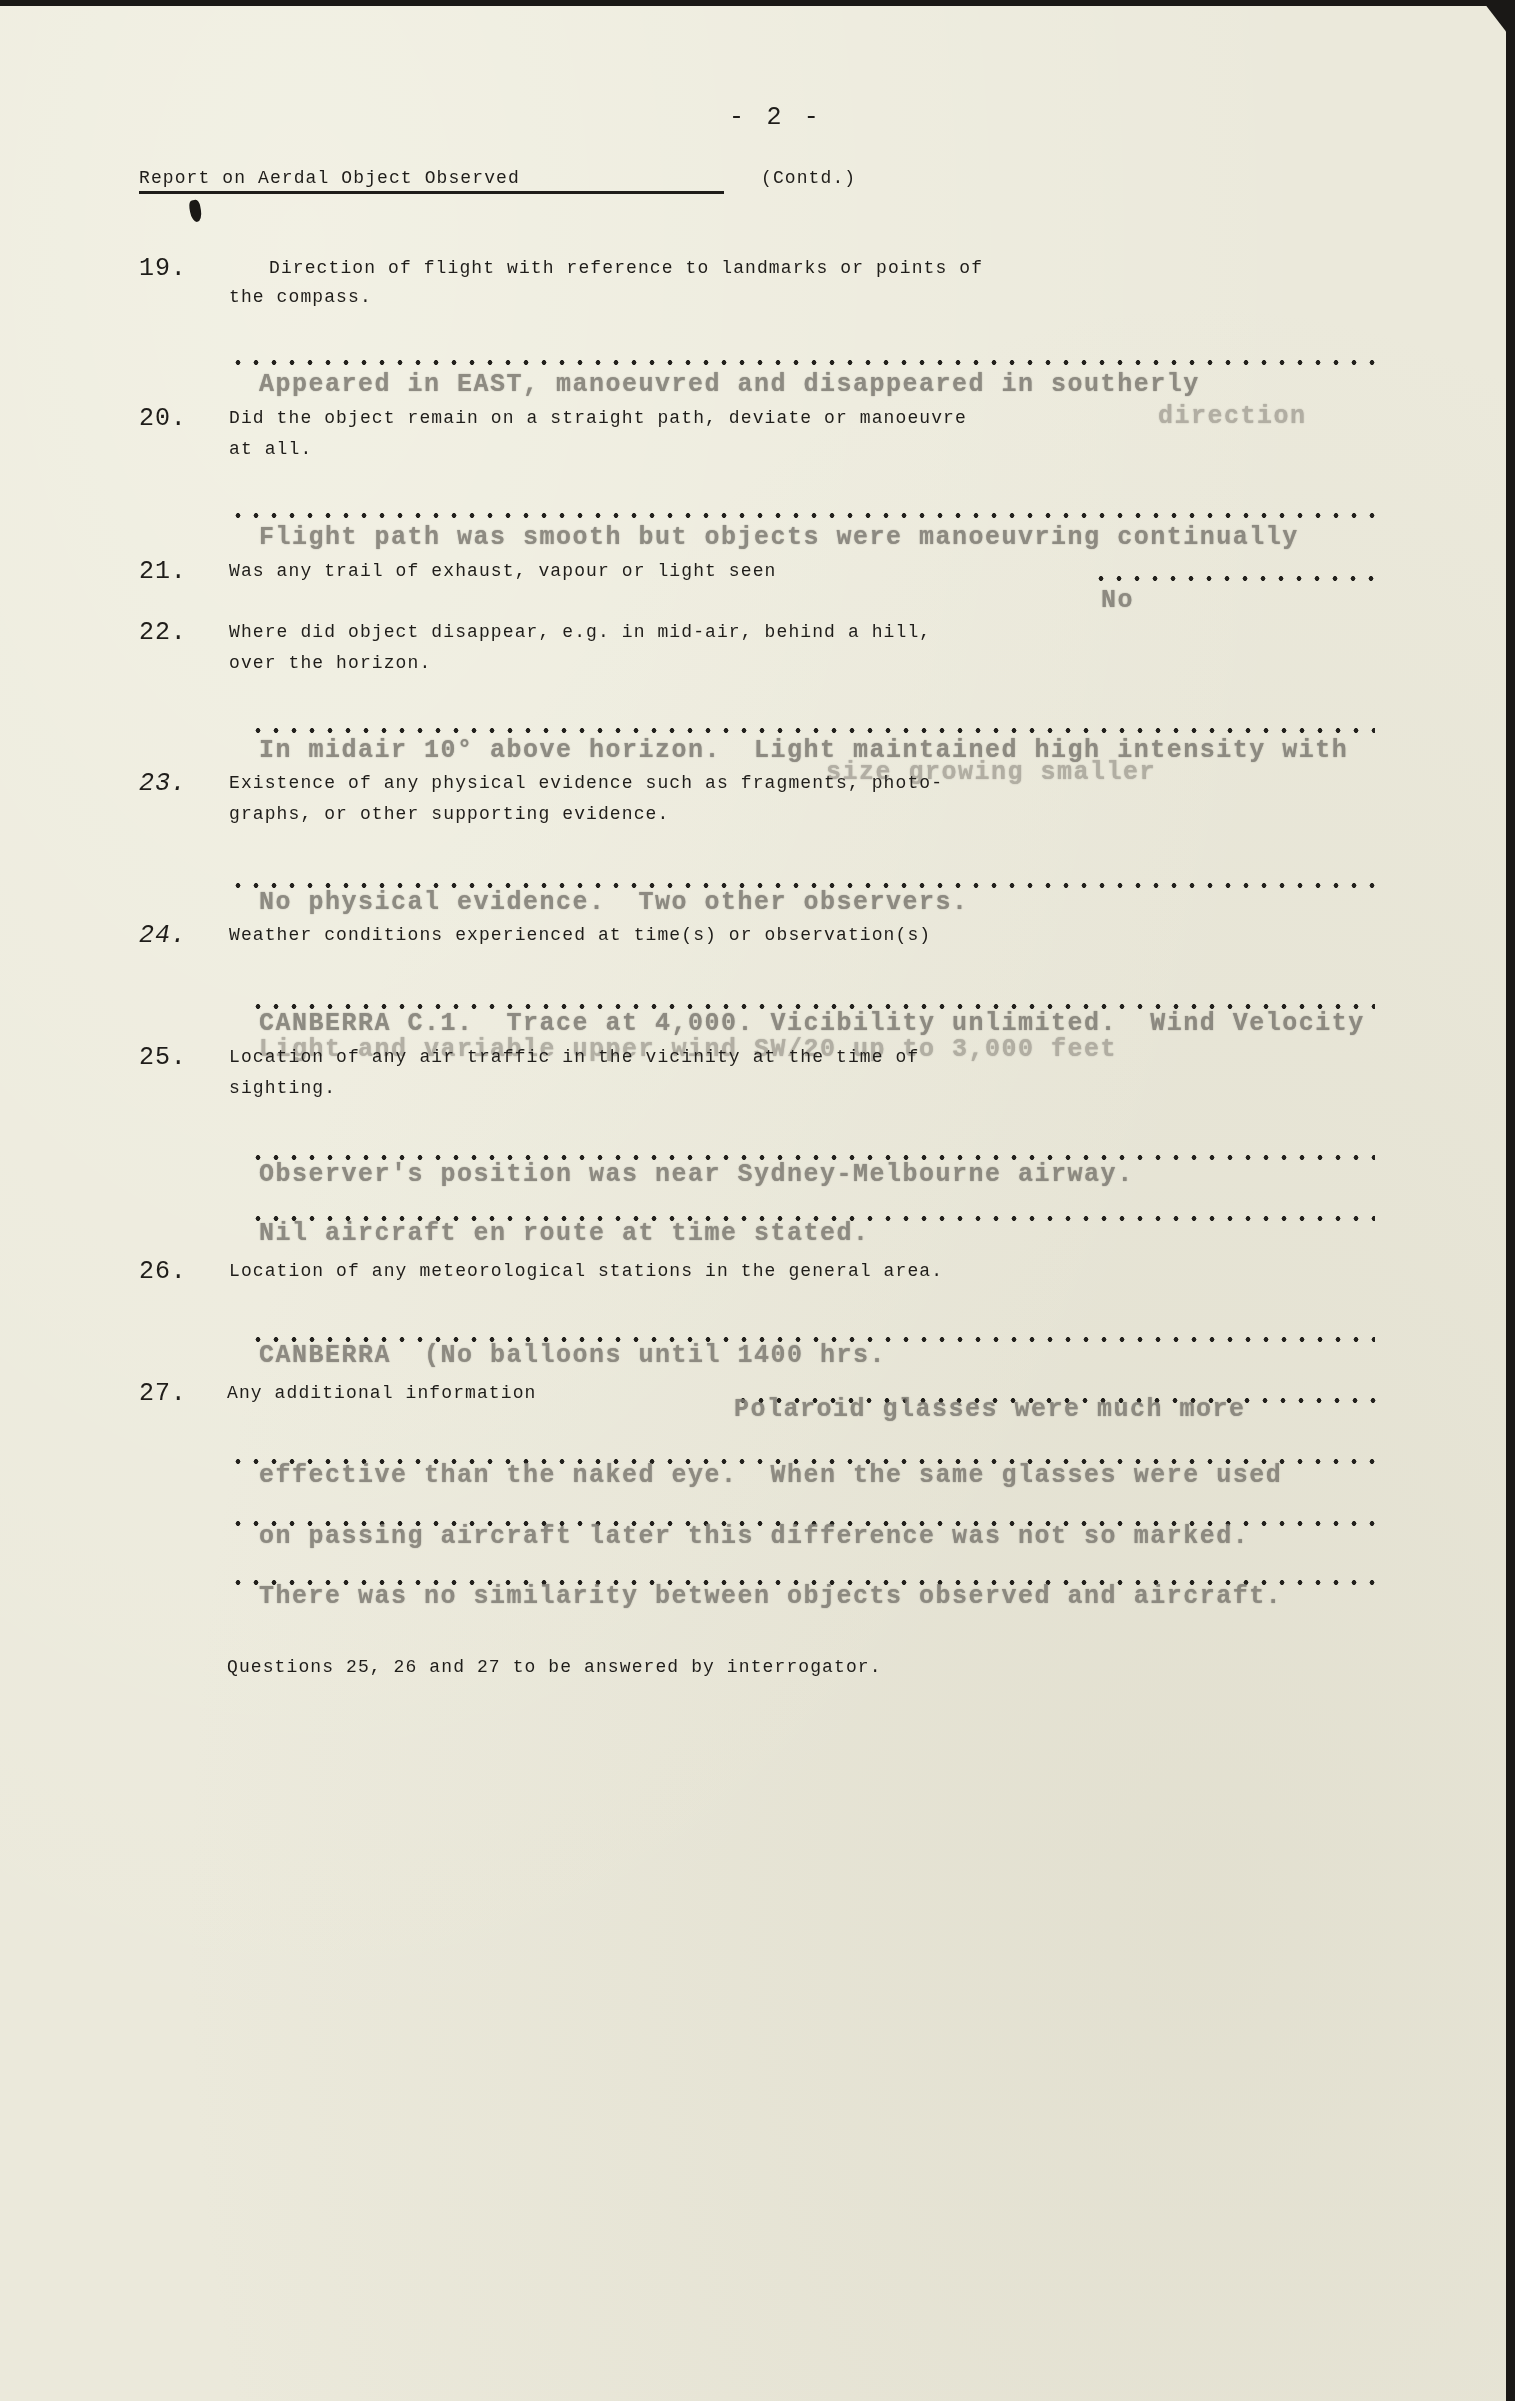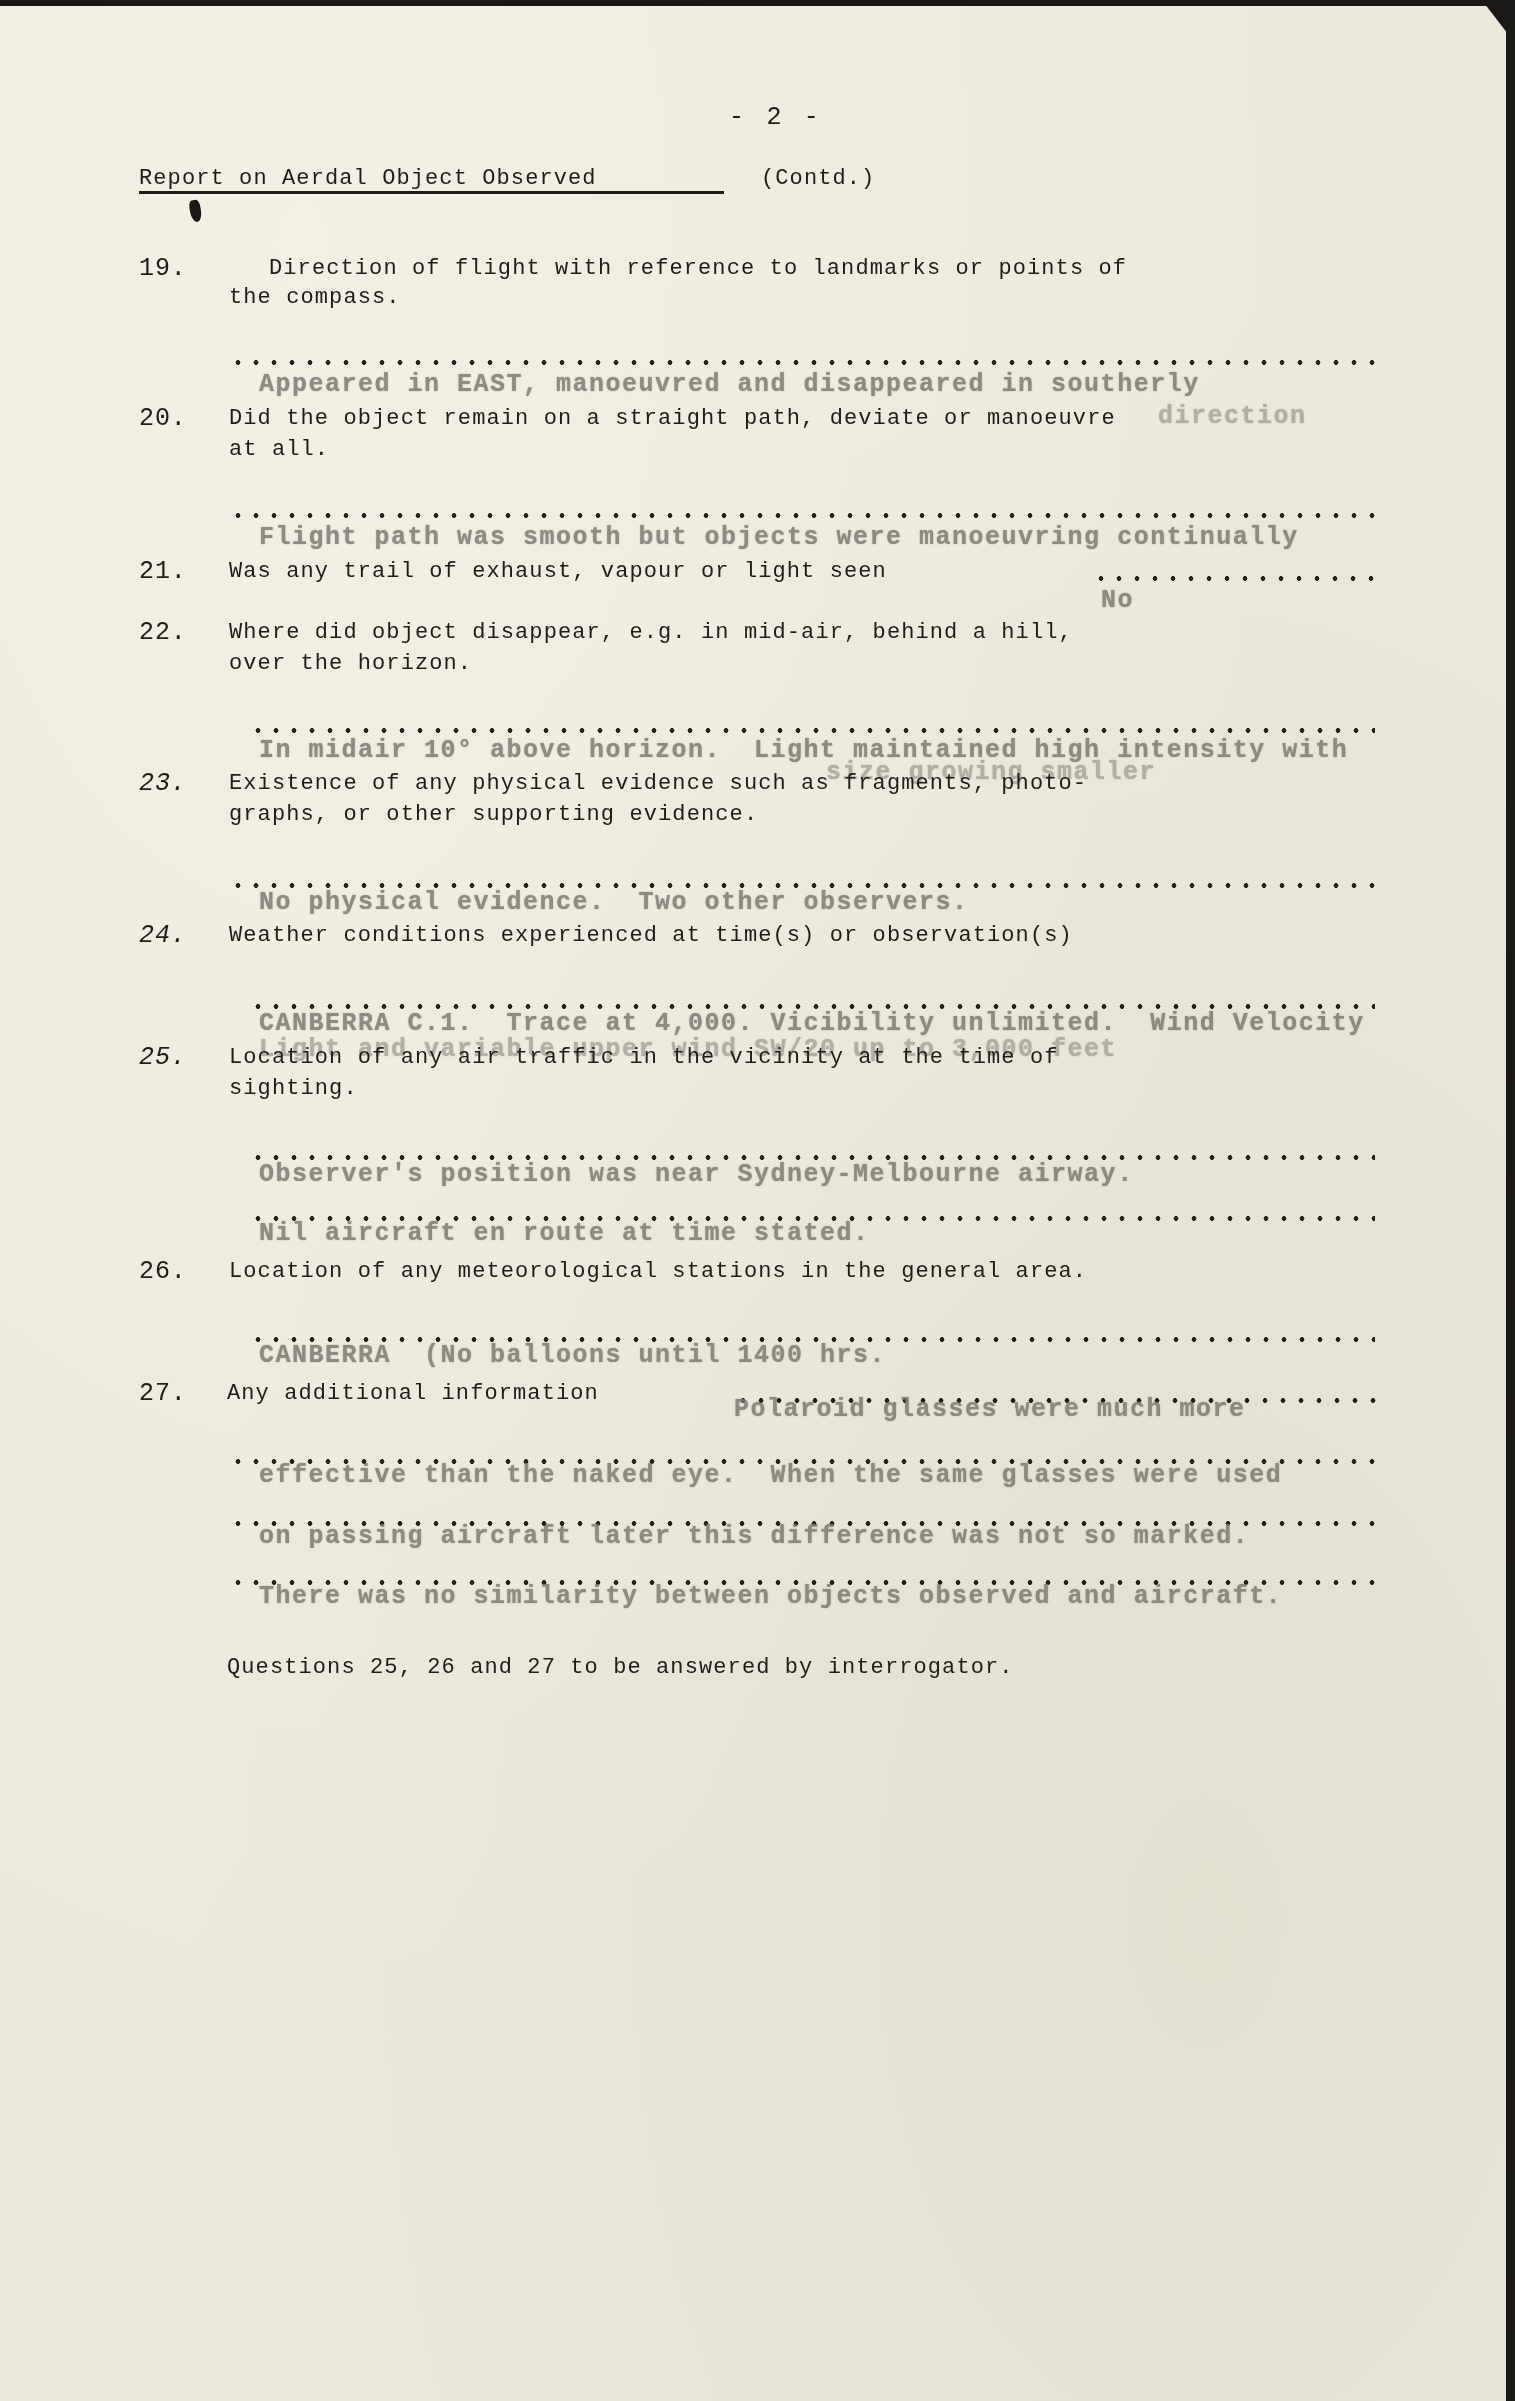--- a/index.html
+++ b/index.html
@@ -11,21 +11,21 @@
   .page {
     position: absolute; left: 0; top: 5.5px; width: 1506px; height: 2396px;
     background: #ebe9db;
     clip-path: polygon(0 0, 1486px 0, 1506px 26px, 1506px 100%, 0 100%);
     background-image:
       radial-gradient(ellipse at 20% 10%, rgba(255,255,245,0.35), transparent 60%),
       radial-gradient(ellipse at 80% 80%, rgba(200,196,175,0.25), transparent 60%);
   }
   .t {
     position: absolute; white-space: pre; color: #1f1d1a;
-    font-size: 22px; line-height: 29px; letter-spacing: 1.1px;
+    font-size: 18px; line-height: 29px; letter-spacing: 1.1px;
   }
   .num { position: absolute; white-space: pre; color: #1f1d1a; font-size: 25px; line-height: 29px; letter-spacing: 0.9px; left: 139px; }
   .ans {
     position: absolute; white-space: pre; color: #7d7a72;
     font-size: 25px; line-height: 29px; letter-spacing: 1.5px;
     font-weight: bold; opacity: 0.85;
     text-shadow: 0 0 1.4px rgba(80,78,70,0.6);
   }
   .ans.faint { color: #9a968c; opacity: 0.7; }
   .dots {
@@ -79,21 +79,21 @@
   <div class="t" style="left:229px; top:794px;">graphs, or other supporting evidence.</div>
   <div class="dots" style="left:229px; top:876px; width:1147px;"></div>
   <div class="ans" style="left:259px; top:882px;">No physical evidence.  Two other observers.</div>
 
   <div class="num" style="top:915px;font-style:italic;">24.</div>
   <div class="t" style="left:229px; top:915px;">Weather conditions experienced at time(s) or observation(s)</div>
   <div class="dots" style="left:249px; top:997px; width:1126px;"></div>
   <div class="ans" style="left:259px; top:1003px;">CANBERRA C.1.  Trace at 4,000. Vicibility unlimited.  Wind Velocity</div>
   <div class="ans faint" style="left:259px; top:1029px;">Light and variable upper wind SW/20 up to 3,000 feet</div>
 
-  <div class="num" style="top:1037px;font-style:italic;">25.</div>
+  <div class="num" style="top:1037px;">25.</div>
   <div class="t" style="left:229px; top:1037px;">Location of any air traffic in the vicinity at the time of</div>
   <div class="t" style="left:229px; top:1068px;">sighting.</div>
   <div class="dots" style="left:249px; top:1148px; width:1126px;"></div>
   <div class="ans" style="left:259px; top:1154px;">Observer's position was near Sydney-Melbourne airway.</div>
   <div class="dots" style="left:249px; top:1209px; width:1126px;"></div>
   <div class="ans" style="left:259px; top:1213px;">Nil aircraft en route at time stated.</div>
 
   <div class="num" style="top:1251px;">26.</div>
   <div class="t" style="left:229px; top:1251px;">Location of any meteorological stations in the general area.</div>
   <div class="dots" style="left:249px; top:1330px; width:1126px;"></div>

